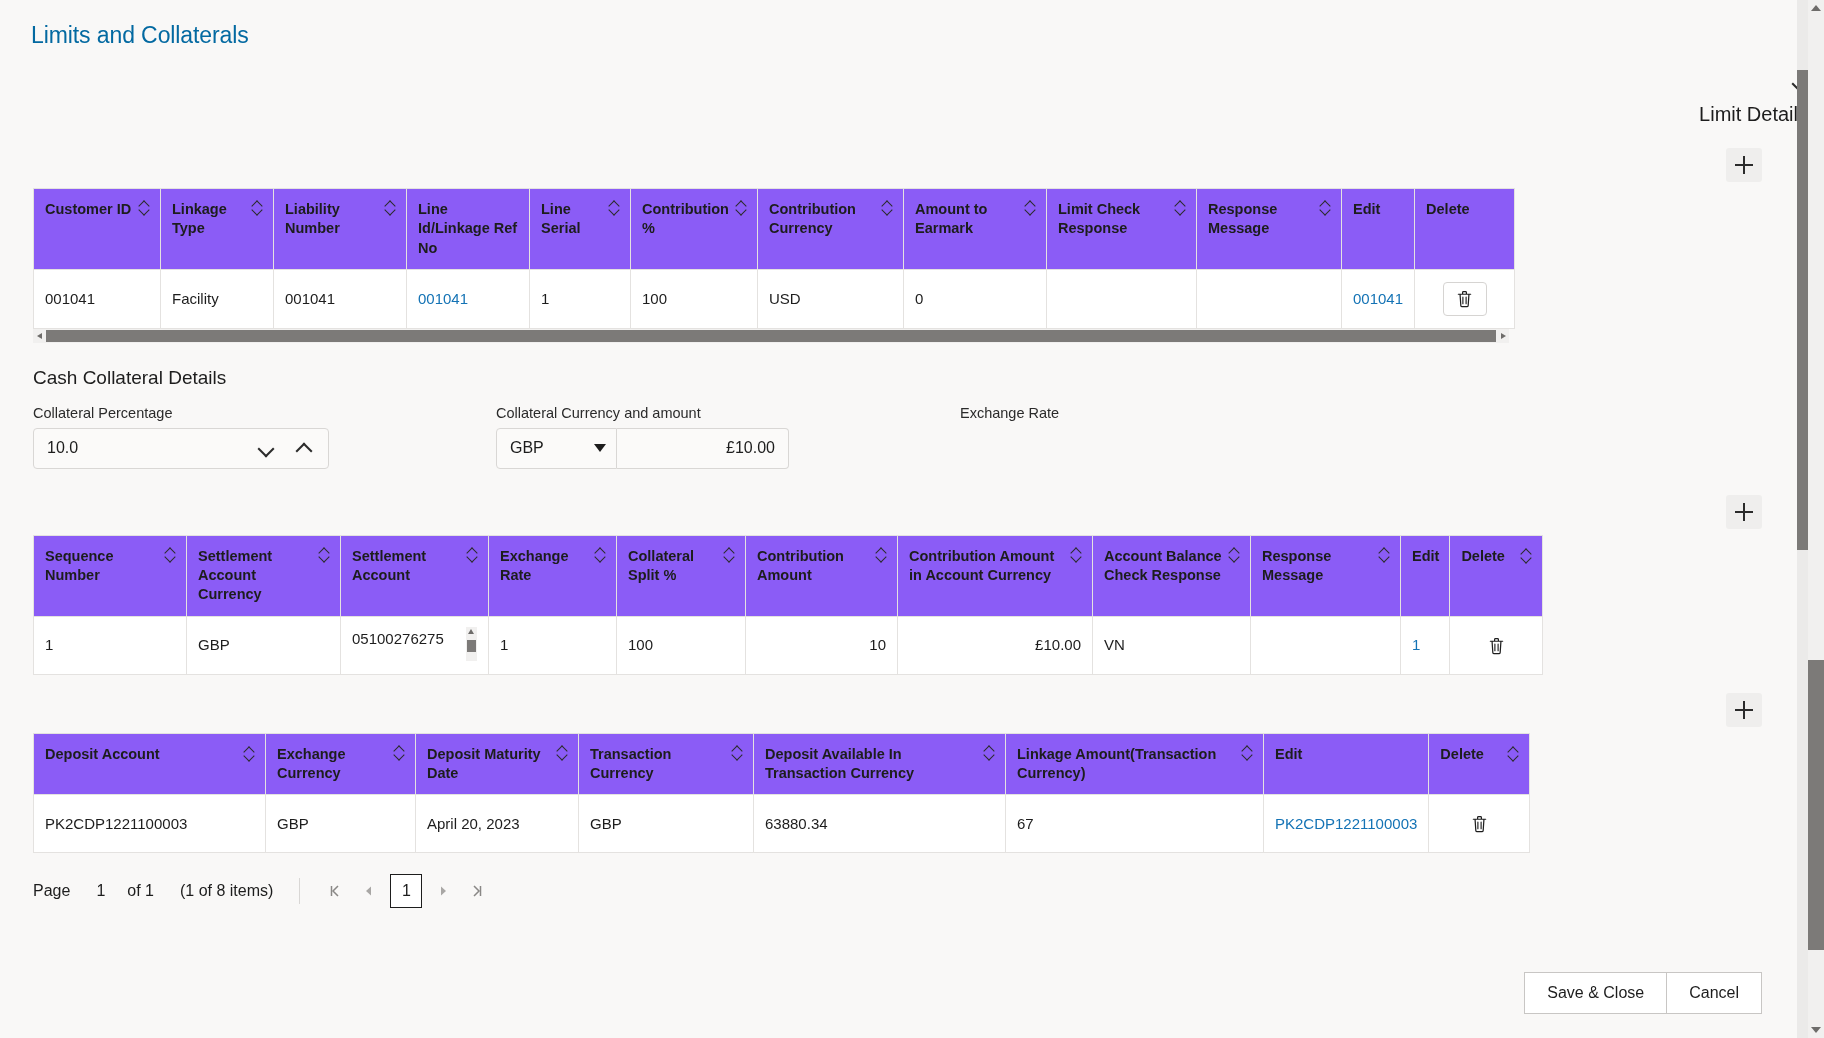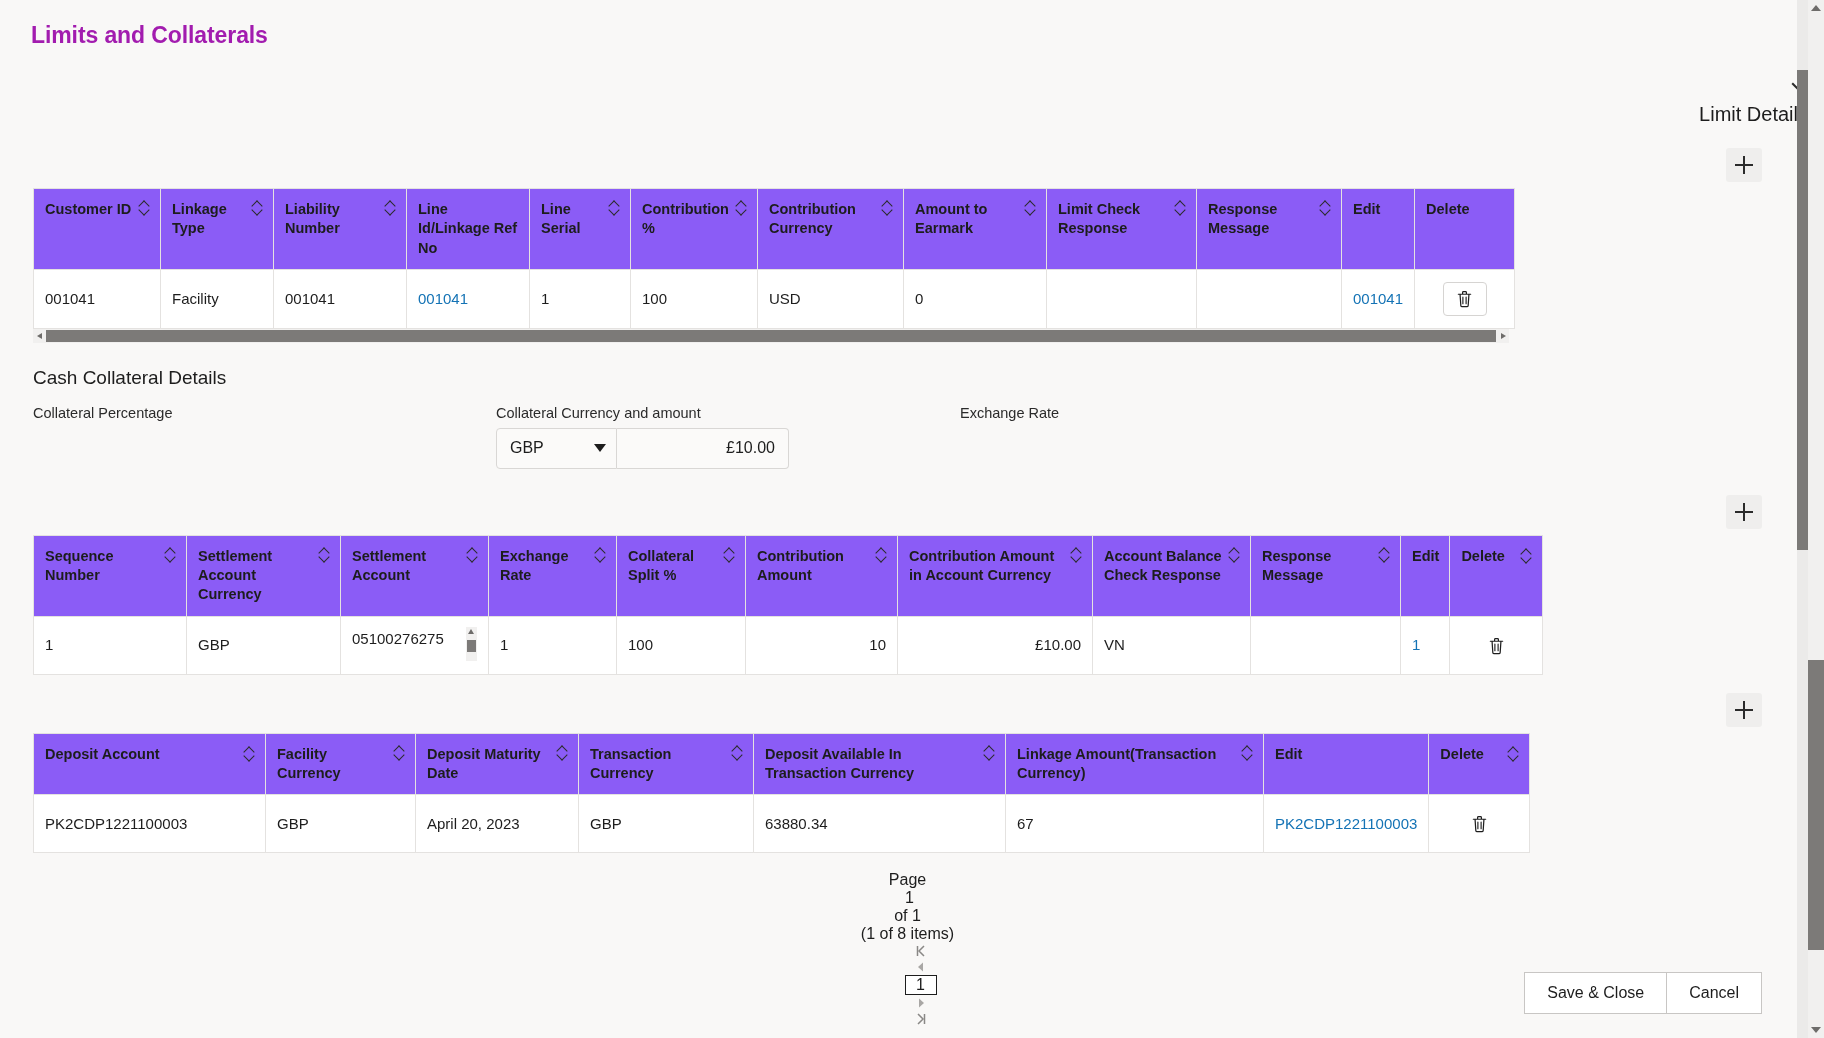--- a/index.html
+++ b/index.html
@@ -20,22 +20,22 @@
   .content {
     position: absolute;
     left: 0; top: 0;
     width: 1808px; height: 1038px;
     overflow: hidden;
   }
 
   
   .page-title {
     font-size: 23px;
-    font-weight: bold;
-    color: #a21caf;
+    font-weight: normal;
+    color: #0369a1;
     margin: 22px 0 0 31px;
     letter-spacing: -0.1px;
   }
   .section-head {
     display: flex;
     align-items: flex-end;
     gap: 12px;
     margin: 26px 0 0 36px;
     font-size: 20px;
     color: #1d1d1d;
@@ -301,21 +301,20 @@
   }
 
   
   .pager {
     display: flex;
     align-items: center;
     margin: 18px 0 0 33px;
     font-size: 16px;
     color: #1d1d1d;
     height: 40px;
-    flex-direction: column;
   }
   .pager .lbl { margin-right: 26px; }
   .pager .cur { margin-right: 22px; }
   .pager .of { margin-right: 26px; }
   .pager .items { margin-right: 26px; }
   .pager .divider {
     width: 1px; height: 26px;
     background: #d9d7d5;
     margin-right: 18px;
   }
@@ -517,20 +516,27 @@
     <span class="arr"></span>
     <span class="thumb"></span>
     <span class="arr right"></span>
   </div>
 
   <div class="sub-head">Cash Collateral Details</div>
 
   <div class="form-row">
     <div class="fld" style="left:0px; top:0;">
       <div class="fld-label">Collateral Percentage</div>
+      <div class="input-box spinner">
+        <span>10.0</span>
+        <span class="spin-btns">
+          <span class="caret"></span>
+          <span class="caret up"></span>
+        </span>
+      </div>
     </div>
 
     <div class="fld" style="left:463px; top:0;">
       <div class="fld-label">Collateral Currency and amount</div>
       <div style="display:flex;">
         <div class="input-box select-box">
           <span>GBP</span>
           <span class="tri-down"></span>
         </div>
         <div class="input-box amount-box">
@@ -685,21 +691,21 @@
       <thead>
         <tr>
           <th>
                 <div class="th-inner inline">
                   <span>Deposit Account</span>
                   <span class="sorticon"></span>
                 </div>
               </th>
           <th>
                 <div class="th-inner">
-                  <span>Facility Currency</span>
+                  <span>Exchange Currency</span>
                   <span class="sorticon"></span>
                 </div>
               </th>
           <th>
                 <div class="th-inner">
                   <span>Deposit Maturity Date</span>
                   <span class="sorticon"></span>
                 </div>
               </th>
           <th>

